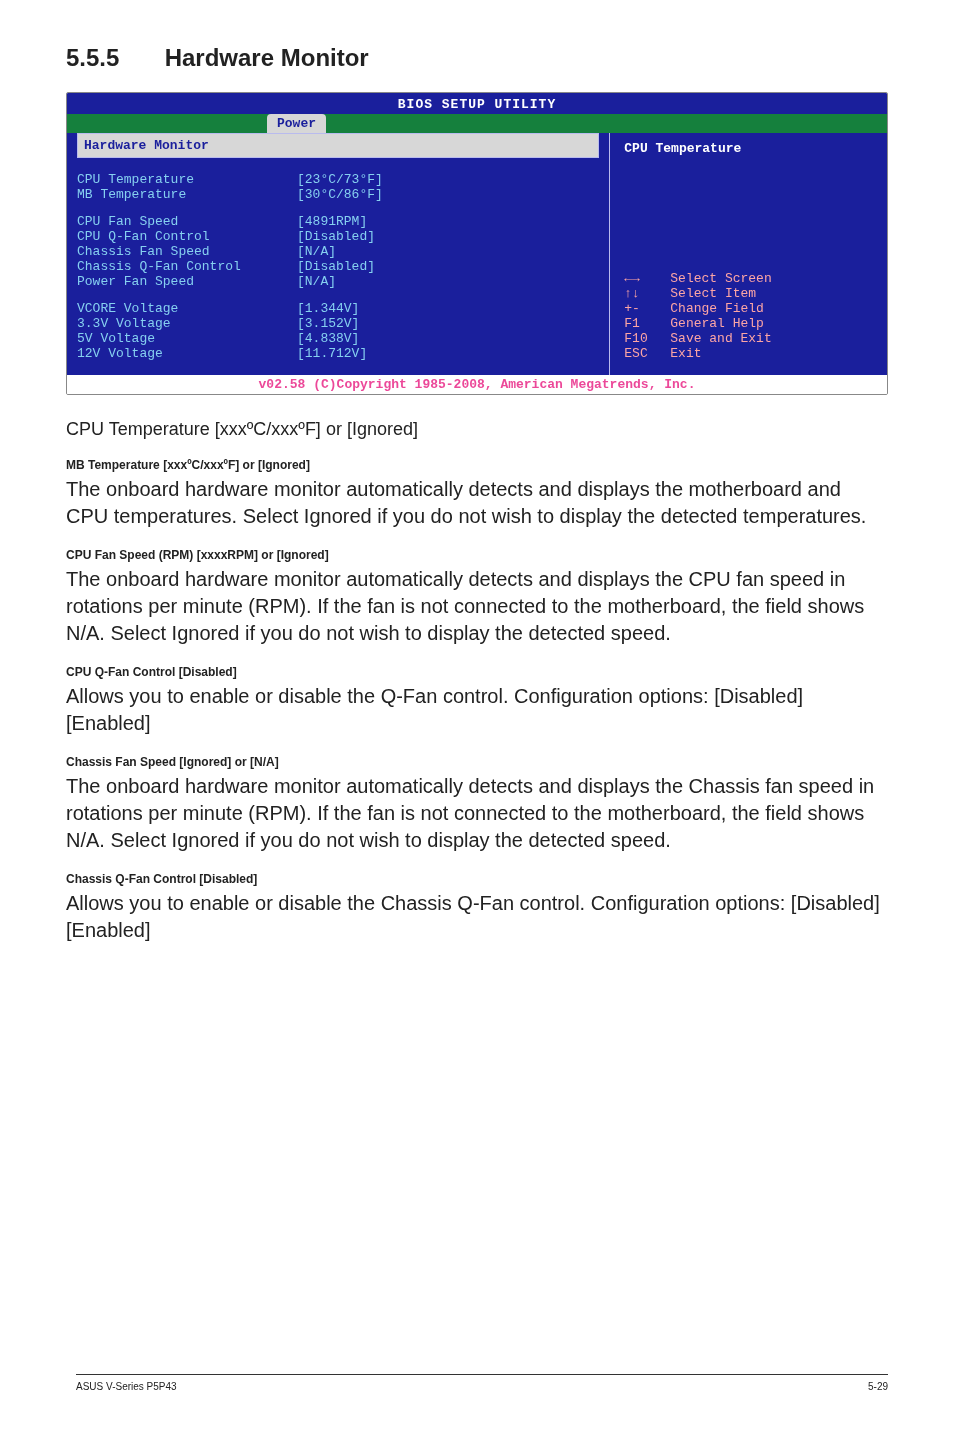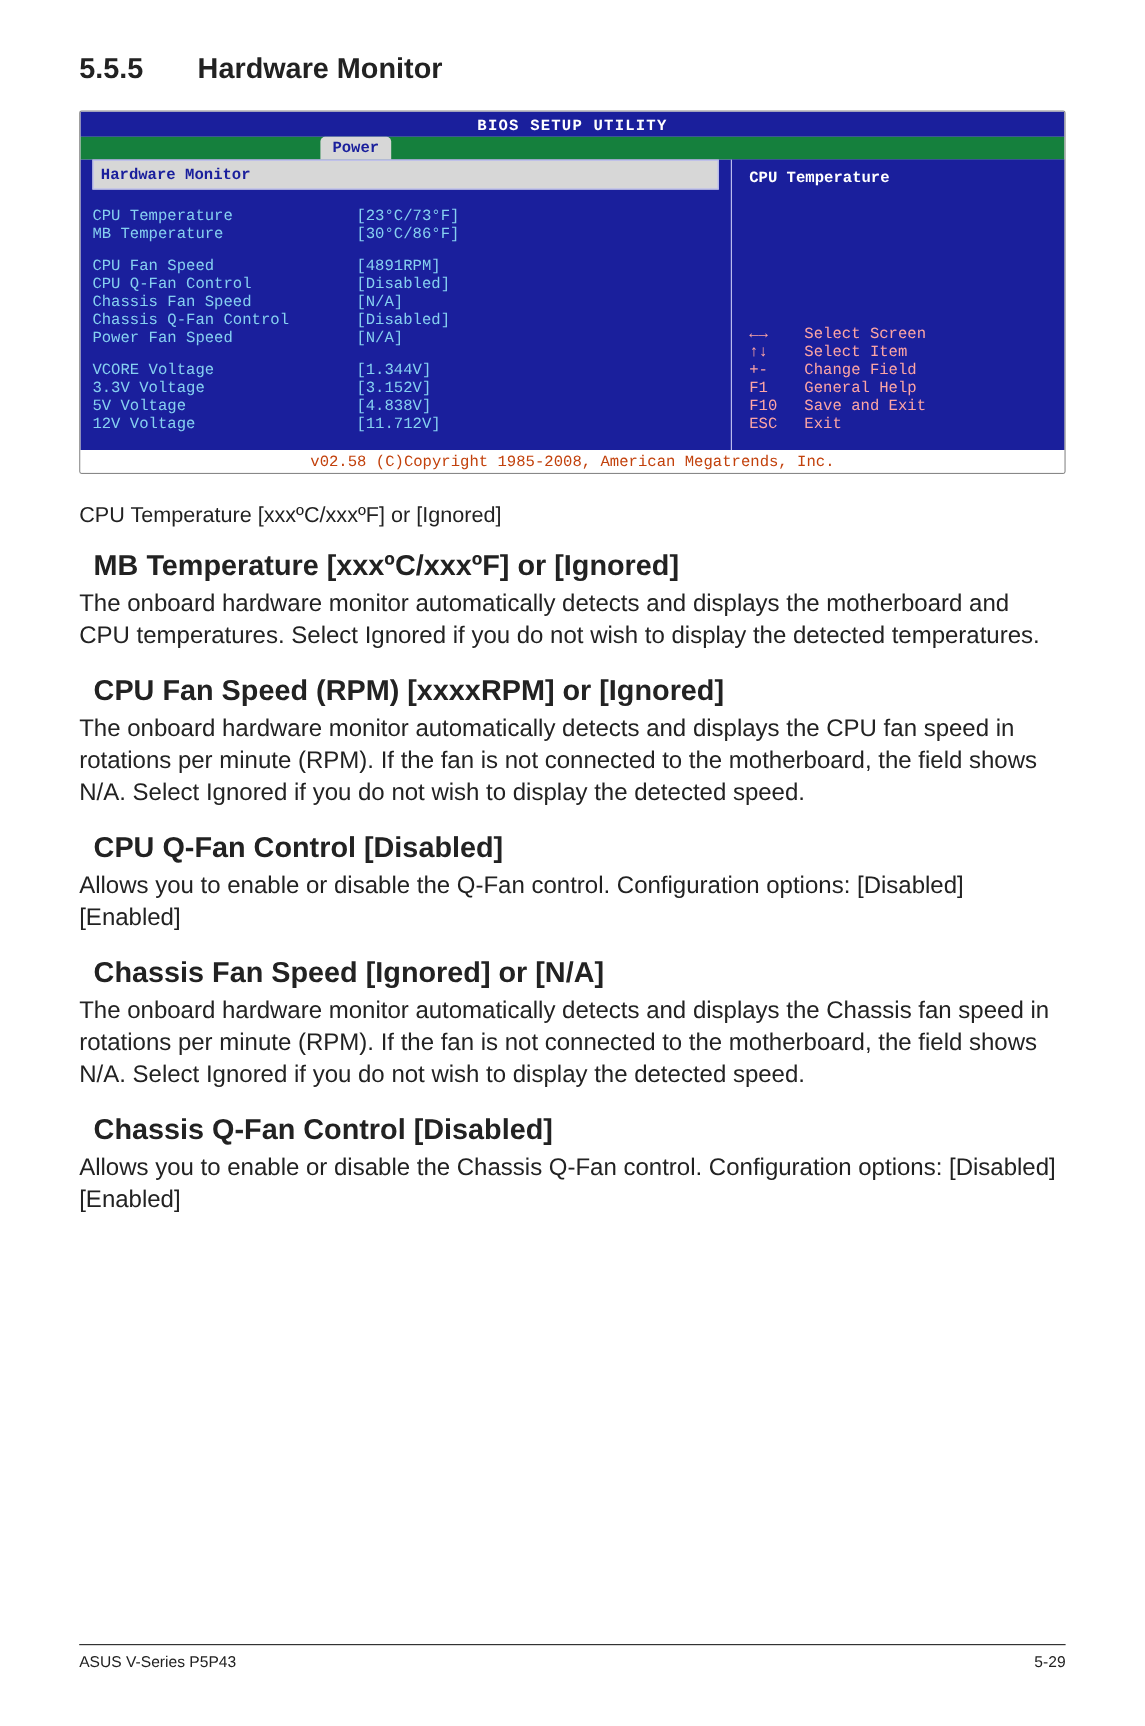--- a/index.html
+++ b/index.html
@@ -83,57 +83,56 @@
 
   .help-title { color:#fff; font-weight: bold; margin-bottom: 12px; }
   .nav-block { margin-top: auto; color:#fca5a5; }
   .nav-row { display:flex; }
   .nav-key { width: 46px; }
   .arrow-lr::before { content:"\2190\2192"; font-weight:bold; }
   .arrow-ud::before { content:"\2191\2193"; font-weight:bold; }
 
   .bios-footer {
     background: #fff;
-    color: #c2410c;
-    font-weight: normal;
+    color: #ec4899;
+    font-weight: bold;
     text-align: center;
     padding: 2px 0;
   }
 
   
   .sec-h1 {
     font-size: 18px;
     font-weight: normal;
     margin-top: 24px;
     margin-bottom: 6px;
   }
   .sec-h2 {
-    font-size: 24px;
+    font-size: 12px;
     font-weight: bold;
     margin-top: 18px;
     margin-bottom: 4px;
-    margin-left: 12px;
   }
   .para {
     font-size: 20px;
     line-height: 1.35;
     margin-top: 2px;
   }
 
   
   .page-footer {
     position: absolute;
-    left: 66px;
+    left: 76px;
     right: 66px;
     bottom: 46px;
     border-top: 1px solid #333;
     padding-top: 6px;
     display: flex;
     justify-content: space-between;
-    font-size: 13px;
+    font-size: 10px;
   }
 </style>
 </head>
 <body>
 
 <div class="page-title">
   <span class="num">5.5.5</span>
   <span>Hardware Monitor</span>
 </div>
 

